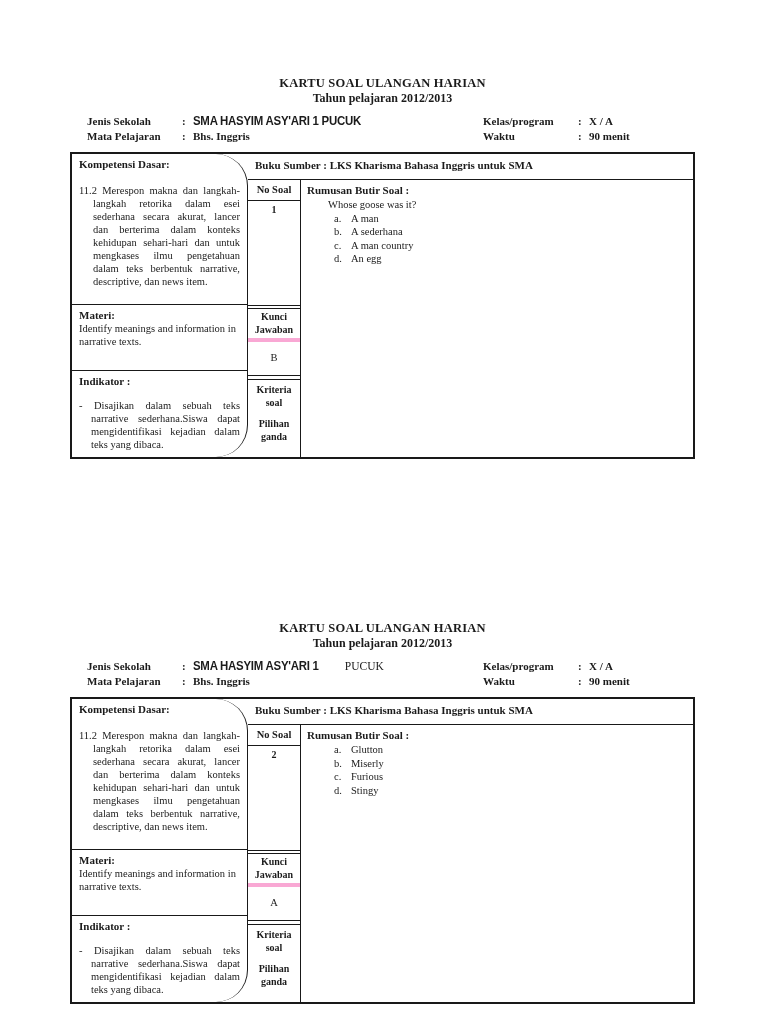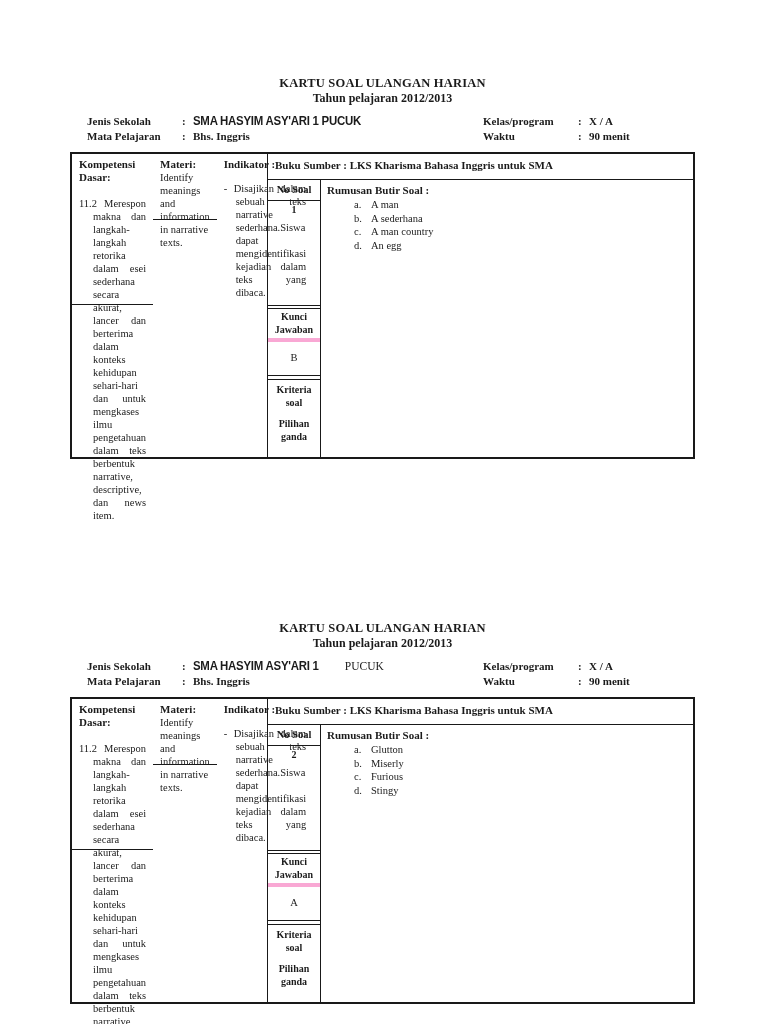--- a/index.html
+++ b/index.html
@@ -36,22 +36,22 @@
   .school-suffix { font-size:11.5px; font-weight:normal; margin-left:9px; }
 
   
   .qtable {
     margin-top:8px; height:307px;
     border:2px solid #191919;
     display:flex;
     font-size:10.5px; line-height:13px;
   }
   .col-left {
-    width:196px; border-right:1.5px solid #191919;
-    display:flex; flex-direction:row;
+    width:176px; border-right:1.5px solid #191919;
+    display:flex; flex-direction:column;border-radius:32px;
   }
   .sec { padding:4px 7px 0 7px; }
   .sec-komp { height:151px; border-bottom:1.5px solid #191919; }
   .sec-materi { height:66px; border-bottom:1.5px solid #191919; }
   .sec-indi { flex:1; }
   .sec-head { font-weight:bold; font-size:11px; }
   .hang { text-align:justify; padding-left:14px; text-indent:-14px; }
   .komp-text { margin-top:13px; }
   .indi-text { margin-top:11px; padding-left:12px; text-indent:-12px; }
 
@@ -150,20 +150,21 @@
             <div class="bh-kunci">Kunci Jawaban</div>
             <div class="bval">B</div>
           </div>
           <div class="box-krit">
             <div class="krit-label">Kriteria soal</div>
             <div>Pilihan ganda</div>
           </div>
         </div>
         <div class="col-q">
           <div class="rumusan">Rumusan Butir Soal :</div>
+          <div class="q-line1"><span>Whose goose was it?</span><span class="u-bold"></span><span class="alt-font"></span></div>
           <div class="q-line2"></div>
           <div class="q-opts">
             <div class="opt">
                 <span class="opt-letter">a.</span>
                 <span>A man</span>
               </div>
             <div class="opt">
                 <span class="opt-letter">b.</span>
                 <span>A sederhana</span>
               </div>

